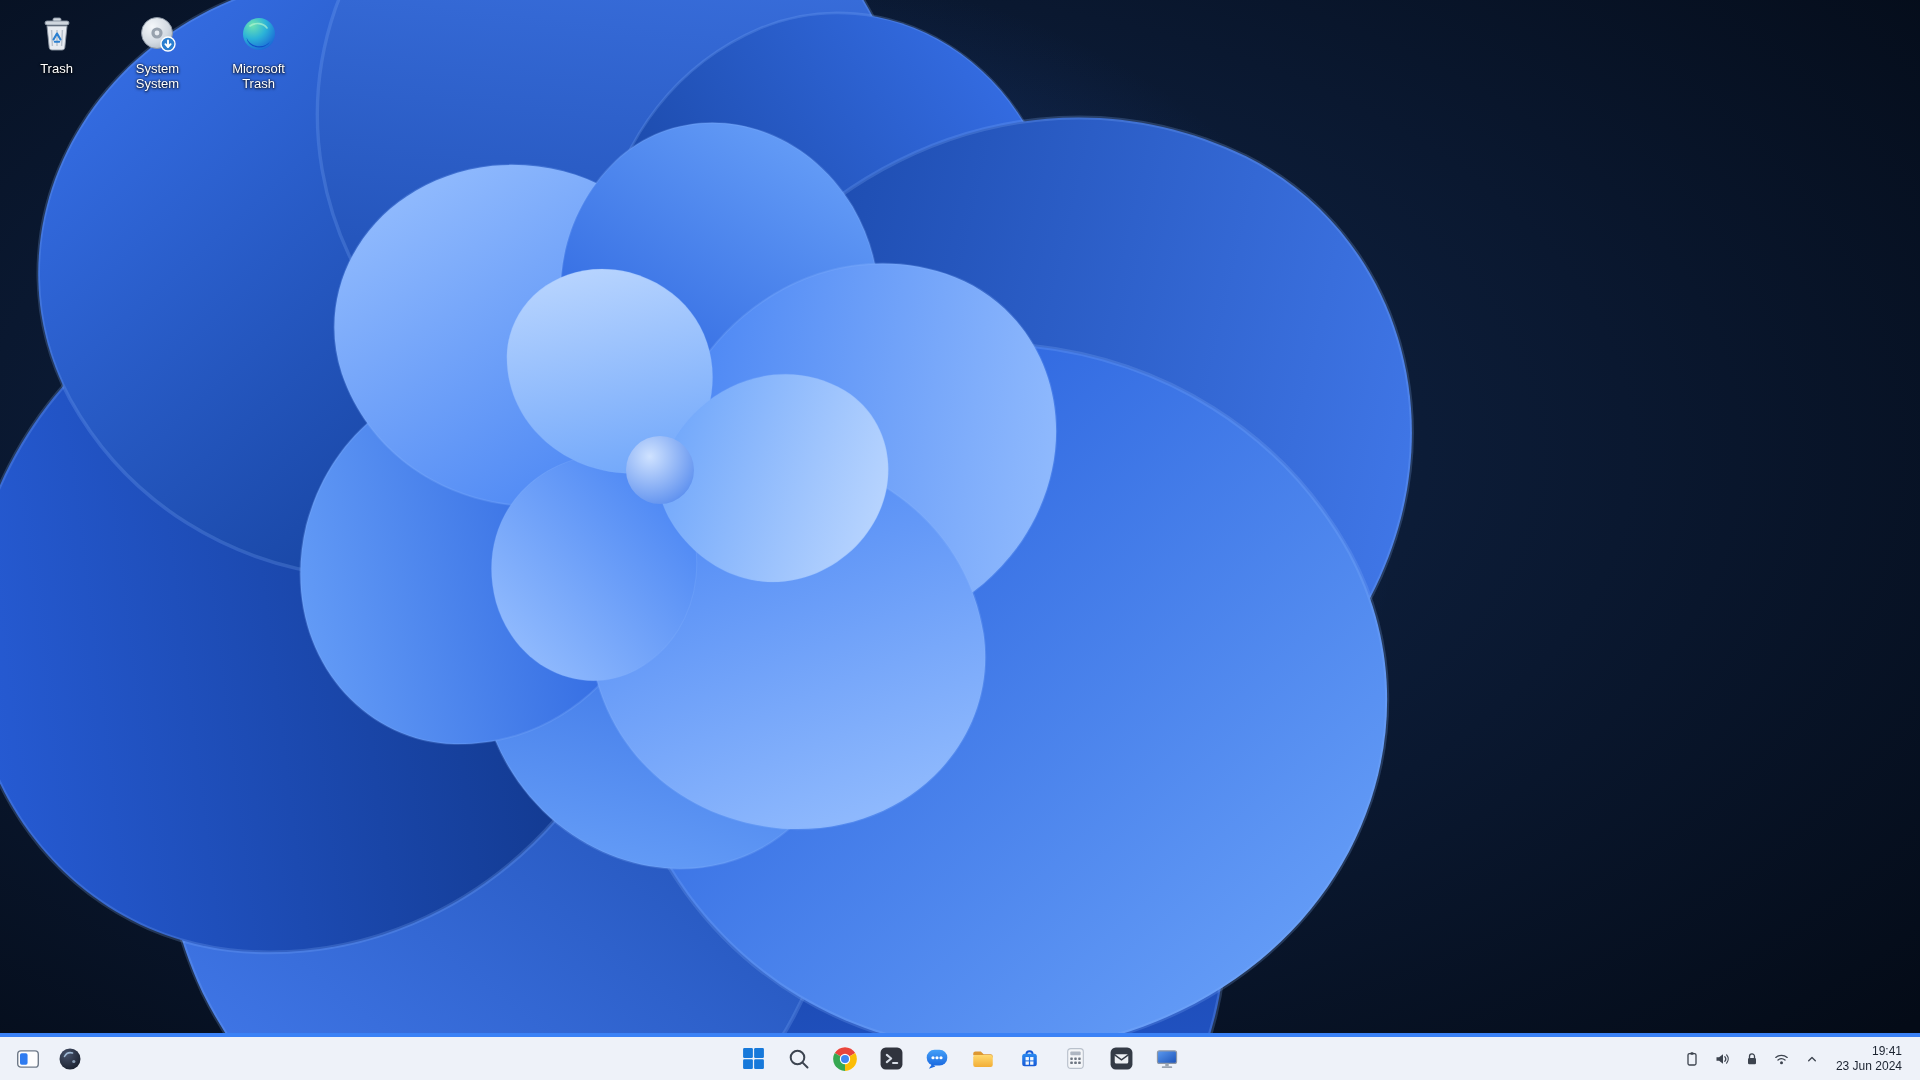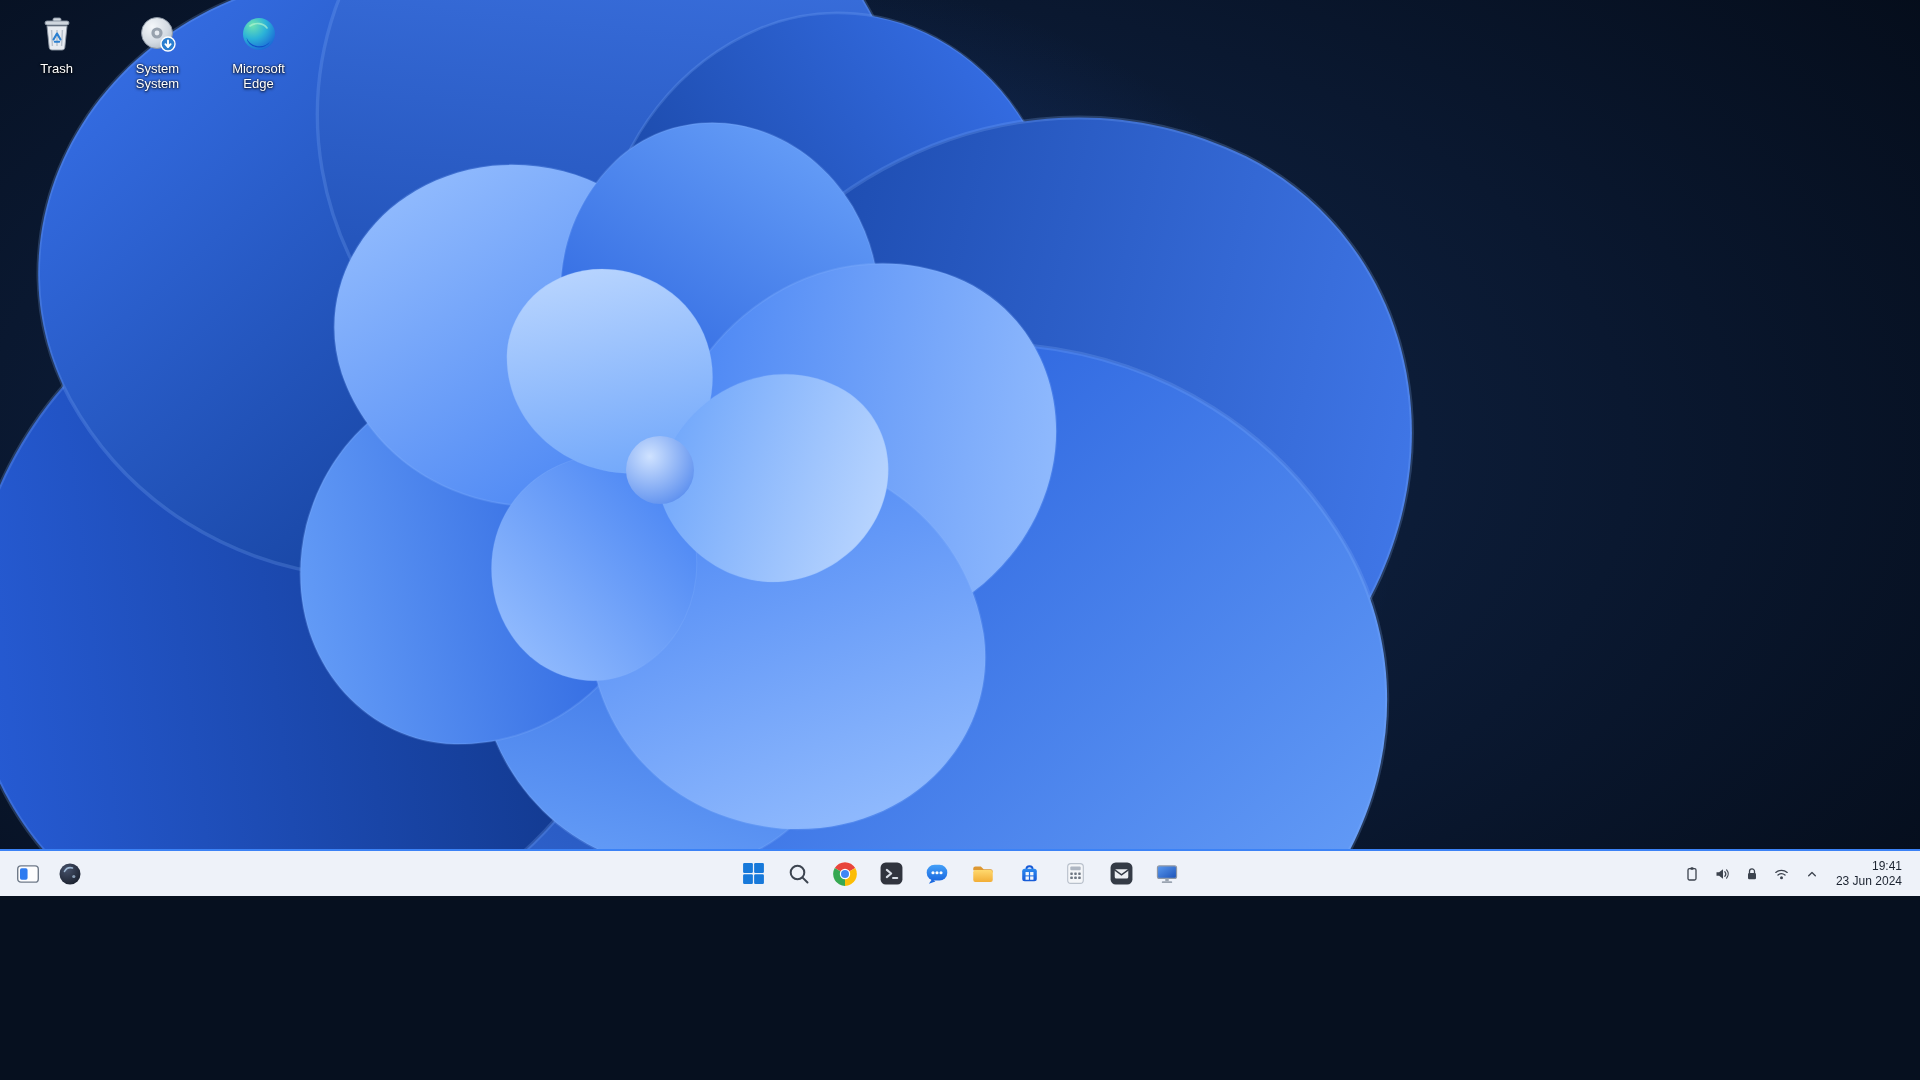--- a/index.html
+++ b/index.html
@@ -1,33 +1,33 @@
 <!DOCTYPE html>
 <html><head>
 <meta charset="utf-8">
 <style>
   * { margin:0; padding:0; box-sizing:border-box; }
   html,body { width:1920px; height:1080px; overflow:hidden;
               font-family:"Liberation Sans", sans-serif; background:#06101f; }
 
-  .desktop { position:relative; width:1920px; height:896px; overflow:hidden; }
+  .desktop { position:relative; width:1920px; height:1080px; overflow:hidden; }
   .wallpaper { position:absolute; inset:0; display:block; }
 
   
   .icon-row { position:absolute; top:10px; left:6px; display:flex; }
   .desktop-icon { width:101px; padding-top:4px; display:flex; flex-direction:column;
                   align-items:center; gap:7px; cursor:default; border-radius:6px; }
   .desktop-icon .glyph { width:40px; height:40px; }
   .desktop-icon .label { color:#ffffff; font-size:13px; line-height:1.18; text-align:center;
                          max-width:84px;
                          text-shadow:0 1px 3px rgba(0,0,0,.95), 0 0 2px rgba(0,0,0,.8); }
 
   
   .taskbar { position:absolute; left:0; right:0; bottom:0; height:47px;
-             background:#eef2f9; border-top:2px solid #3b82f6;
+             background:#eef2f9; border-top:4px solid #3b82f6;
              display:flex; align-items:center; z-index:5; }
   .tb-left { display:flex; align-items:center; gap:6px; padding-left:10px; }
   .tb-center { position:absolute; left:50%; transform:translateX(-50%);
                display:flex; align-items:center; gap:6px; }
   .tb-btn { width:40px; height:40px; border-radius:6px; display:flex;
             align-items:center; justify-content:center; cursor:pointer; }
   .tb-btn-sm { width:36px; height:36px; }
   .tb-right { margin-left:auto; display:flex; align-items:center; gap:2px; padding-right:16px; }
   .tray-btn { width:28px; height:34px; border-radius:4px; display:flex;
               align-items:center; justify-content:center; cursor:pointer; }
@@ -154,21 +154,21 @@
           <radialGradient id="g-edge" cx="30%" cy="22%" r="95%">
             <stop offset="0" stop-color="#6de3b2"></stop>
             <stop offset=".45" stop-color="#2bb3d8"></stop>
             <stop offset="1" stop-color="#1656d6"></stop>
           </radialGradient>
         </defs>
         <circle cx="20" cy="20" r="16" fill="url(#g-edge)"></circle>
         <path d="M7.5 23.5 a12.5 10.5 0 0 0 24 3.5 a14 14 0 0 1 -24 -3.5 Z" fill="#0d47c4" opacity=".85"></path>
         <path d="M11 12 a11 9 0 0 1 17 2" stroke="#aef3d2" stroke-width="1.6" fill="none" stroke-linecap="round" opacity=".7"></path>
       </svg>
-      <div class="label">Microsoft Edge</div>
+      <div class="label">Microsoft Trash</div>
     </div>
 
   </div>
 
   <div class="taskbar">
 
     <div class="tb-left">
       <div class="tb-btn tb-btn-sm">
         <svg width="26" height="26" viewBox="0 0 24 24">
           <rect x="2.5" y="4.5" width="19" height="15" rx="3" fill="#fdfdfe" stroke="#6f7a89" stroke-width="1.3"></rect>

